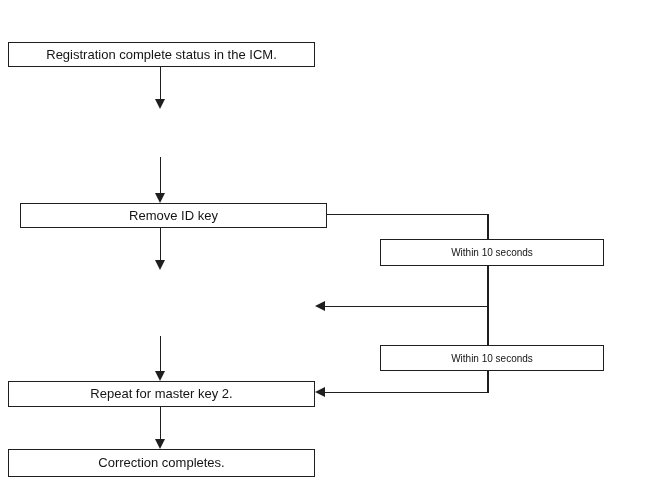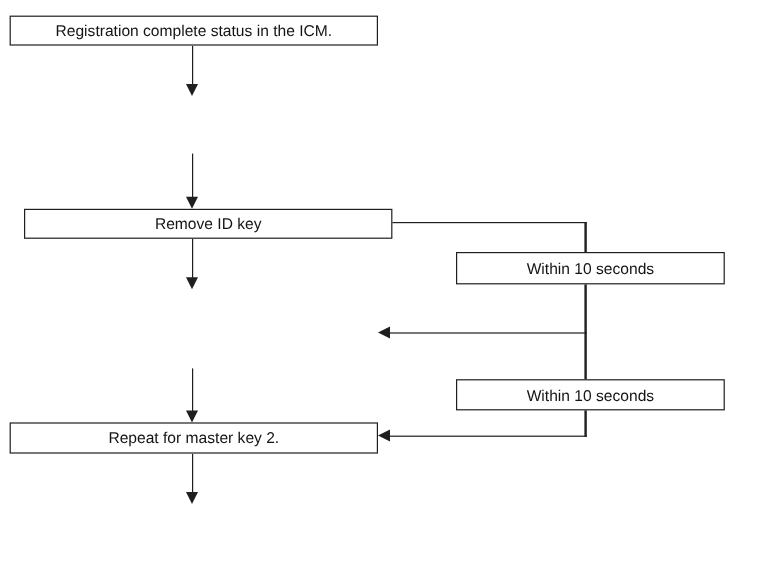--- a/index.html
+++ b/index.html
@@ -8,41 +8,42 @@
     --fill:#ffffff;
   }
   html,body{margin:0;padding:0;background:#ffffff;}
   .canvas{
     position:relative;
     width:650px;height:452px;
     background:var(--fill);
     font-family:"Liberation Sans", sans-serif;
     color:var(--text);
     overflow:hidden;
+    margin-top:29px;
   }
   .node{
     position:absolute;
     box-sizing:border-box;
     background:var(--fill);
     border:1.6px solid var(--line);
     display:flex;align-items:center;justify-content:center;
     text-align:center;
     font-size:13px;
     line-height:1.52;
     z-index:3;
   }
   .node .node-label{white-space:pre-line;}
   .side-node{
     position:absolute;
     box-sizing:border-box;
     background:var(--fill);
     border:1.4px solid var(--line);
     display:flex;align-items:center;justify-content:center;
     text-align:center;
-    font-size:13px;
+    font-size:10px;
     z-index:2;
   }
   .v-connector{position:absolute;width:11px;z-index:1;}
   .v-connector .v-line{
     position:absolute;left:4.7px;top:0;bottom:9px;width:1.6px;
     background:var(--line);
   }
   .v-connector .arrow-down{
     position:absolute;left:0;bottom:0;width:0;height:0;
     border-left:5.5px solid transparent;
@@ -83,20 +84,23 @@
 
   <div class="node" style="left:20px;top:174px;width:307px;height:25px">
     <span class="node-label">Remove ID key</span>
   </div>
 
 
   <div class="node" style="left:8px;top:352px;width:307px;height:26px">
     <span class="node-label">Repeat for master key 2.</span>
   </div>
 
+  <div class="node" style="left:8px;top:420px;width:307px;height:28px">
+    <span class="node-label">Correction completes.</span>
+  </div>
 
   <div class="v-connector" style="left:155px;top:38px;height:42px">
     <span class="v-line"></span>
     <span class="arrow-down"></span>
   </div>
   <div class="v-connector" style="left:155px;top:128px;height:46px">
     <span class="v-line"></span>
     <span class="arrow-down"></span>
   </div>
   <div class="v-connector" style="left:155px;top:199px;height:42px">

